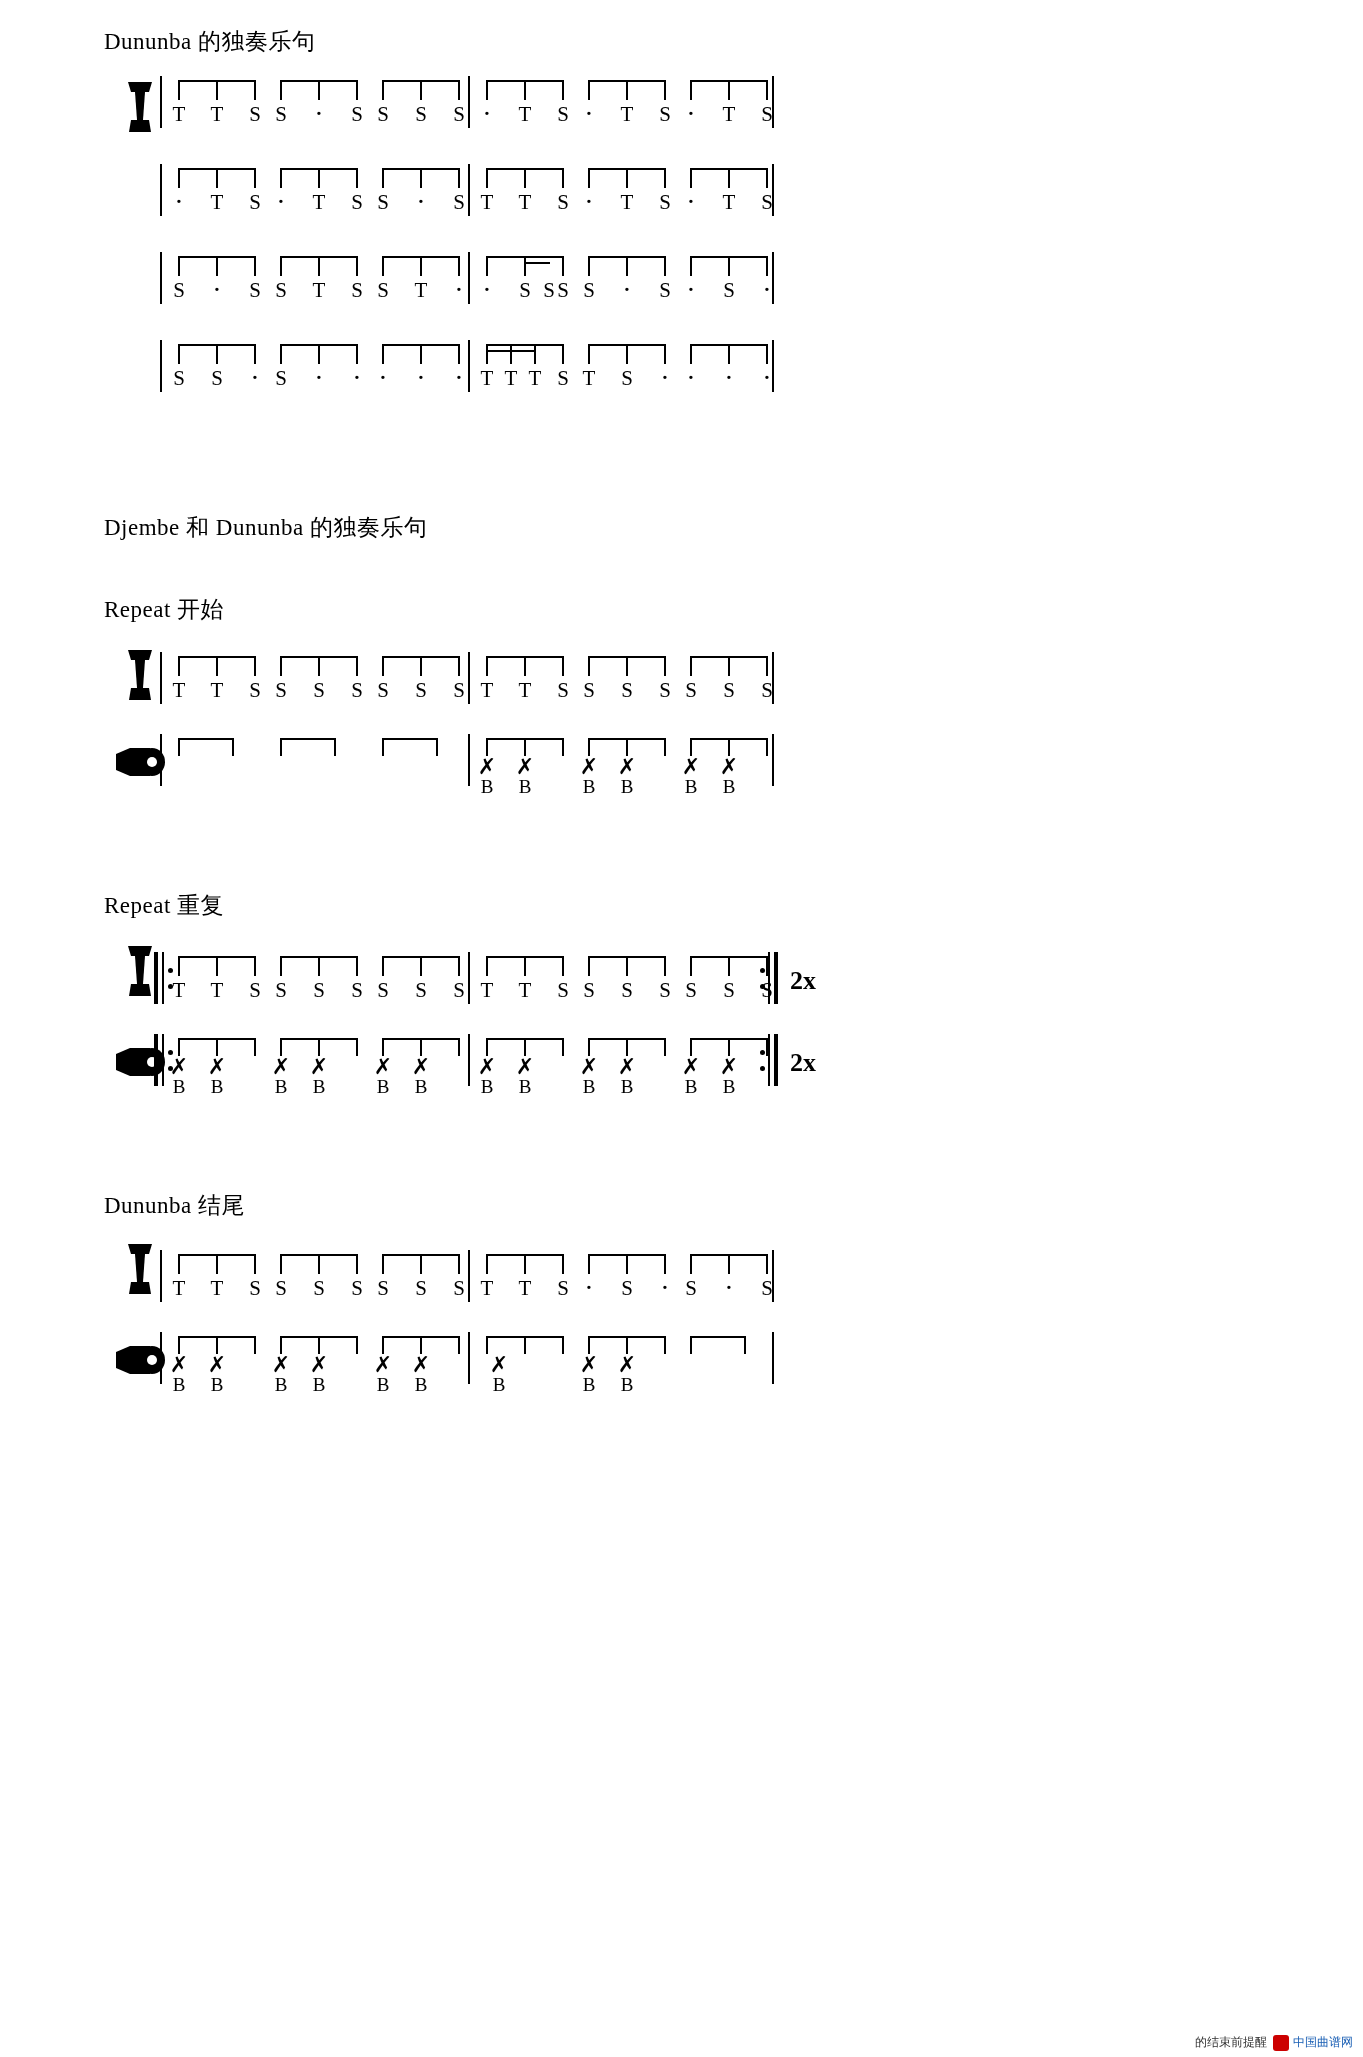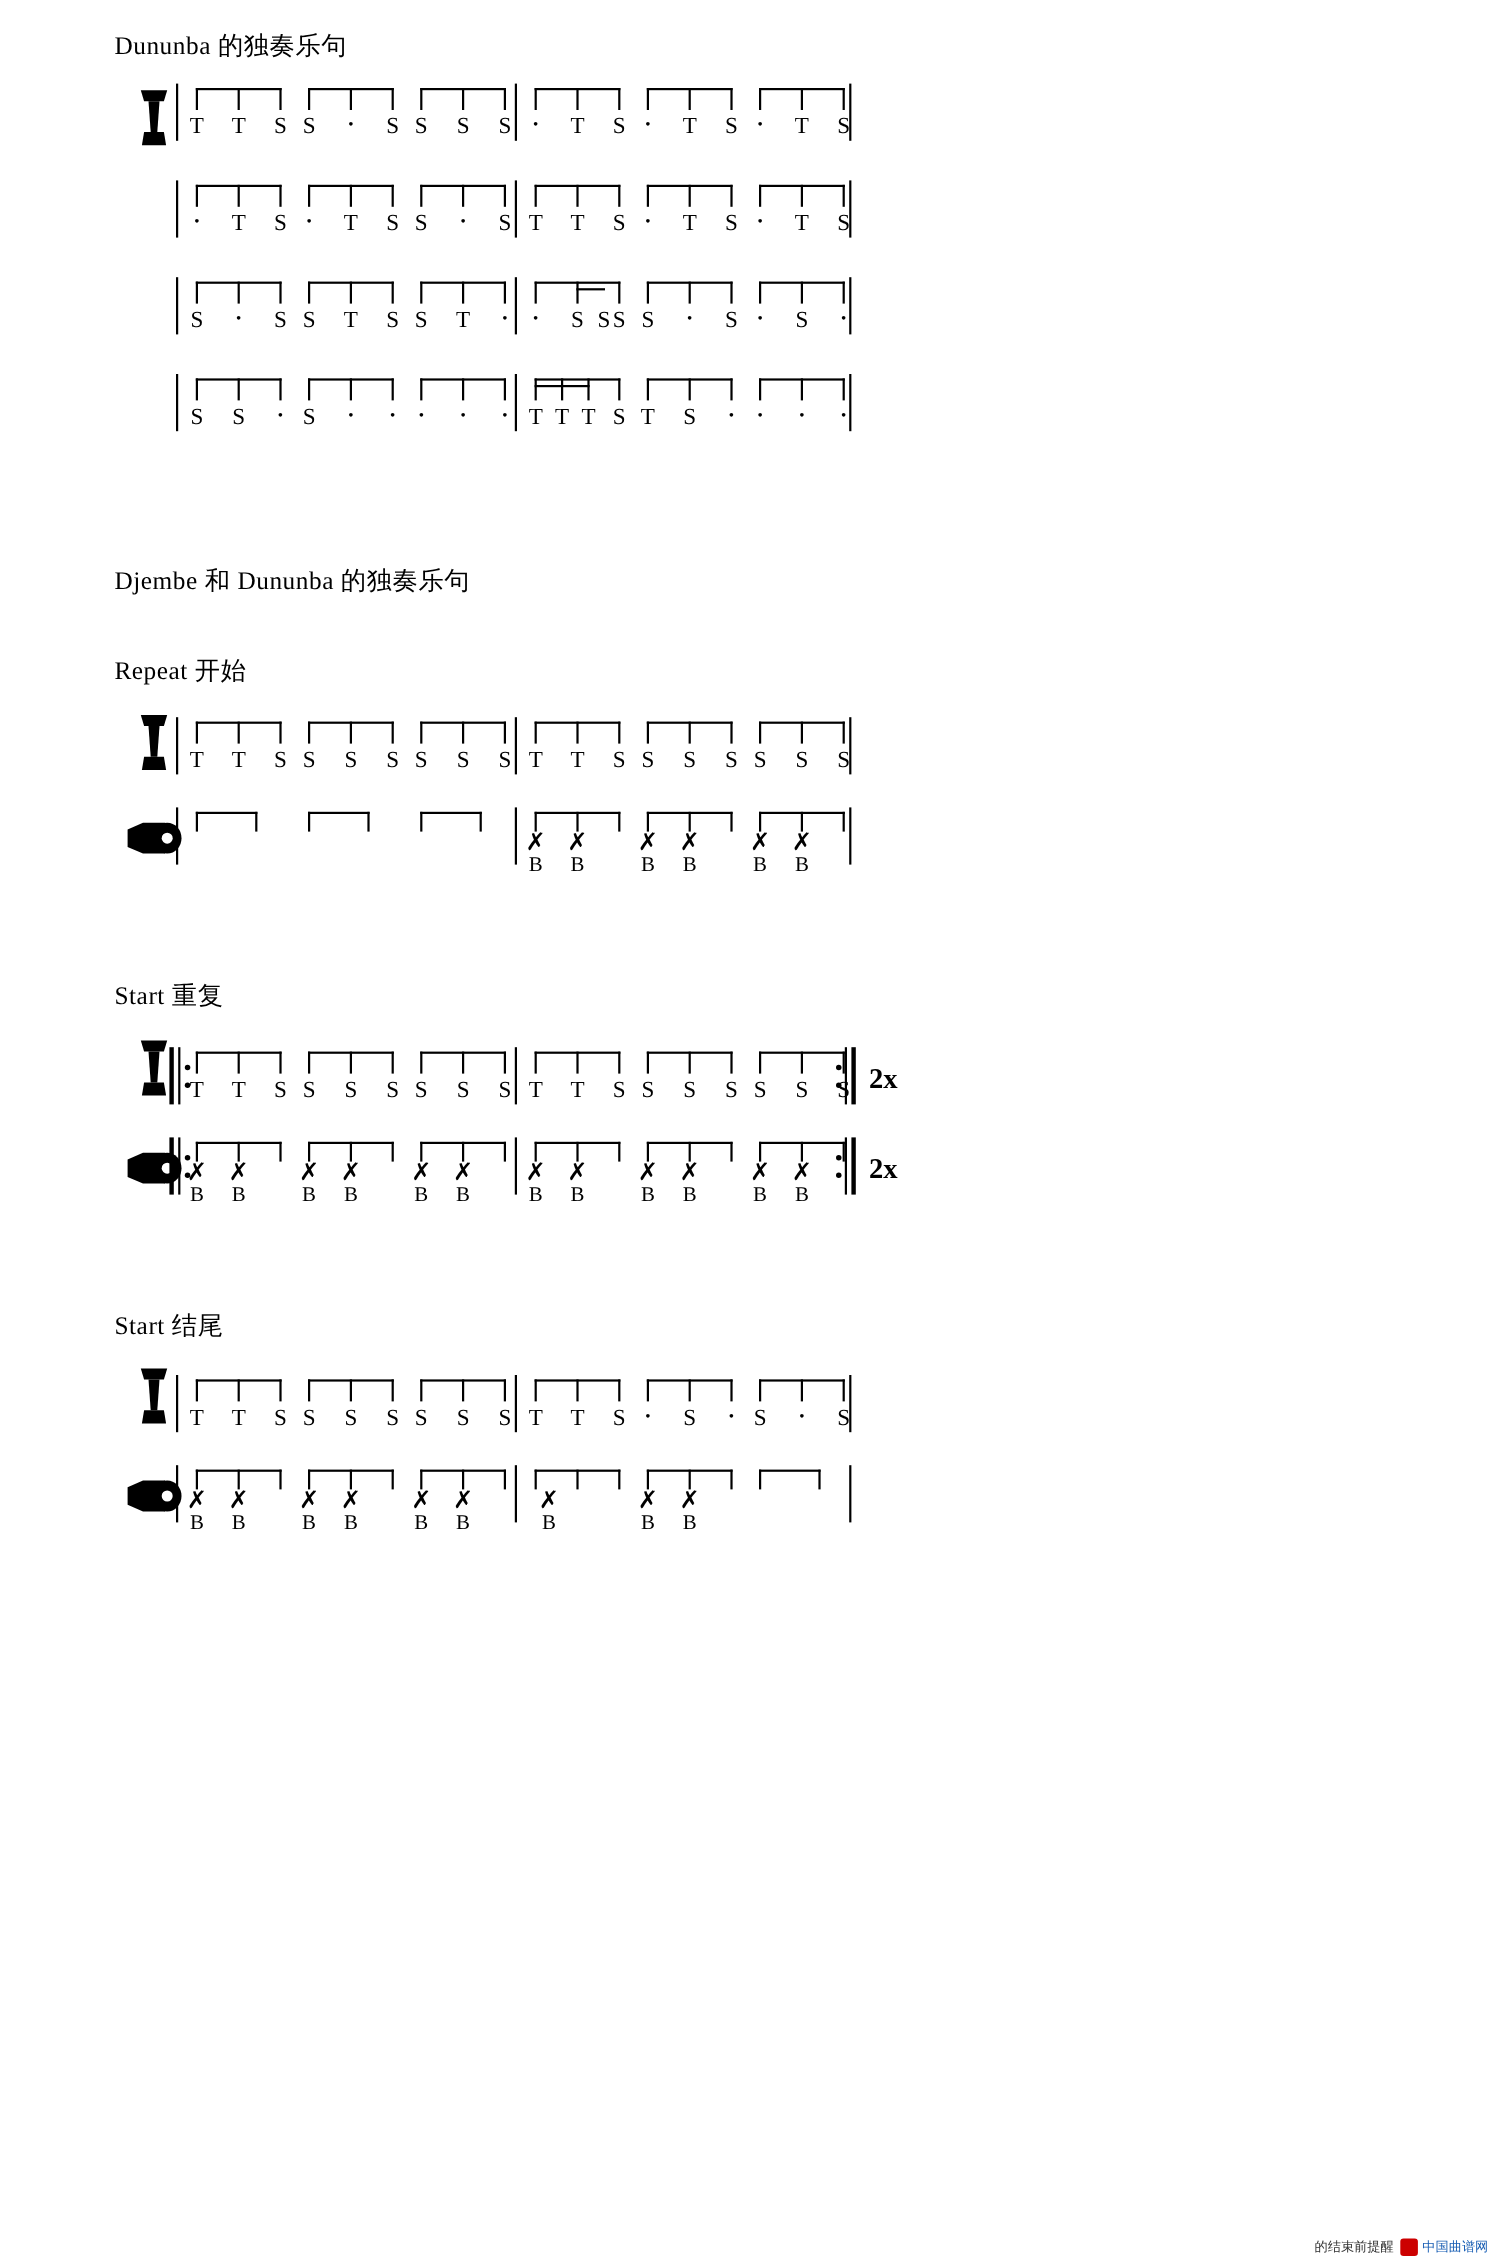--- a/index.html
+++ b/index.html
@@ -427,21 +427,21 @@
 
       <div class="beam" style="left:590px; top:8px; width:78px; height:18px;"></div>
       <div class="stem-mid" style="left:628px; top:8px; height:18px;"></div>
       <div class="xsym" style="left:591px; top:24px;">✗</div>
       <div class="xsym" style="left:629px; top:24px;">✗</div>
       <div class="bsym" style="left:591px; top:46px;">B</div>
       <div class="bsym" style="left:629px; top:46px;">B</div>
     </div>
   </div>
 
-  <div class="heading" style="left:104px; top:890px;">Start  重复</div>
+  <div class="heading" style="left:104px; top:890px;">Repeat  重复</div>
 
   <div class="system" style="left:100px; top:930px;">
 
     <div class="instr-icon" style="left:18px; top:14px;">
       <svg width="44" height="56" viewBox="0 0 44 56">
         <path d="M10 2 H34 L31 12 H13 Z" fill="#000"></path>
         <path d="M17 12 H27 L25 40 H19 Z" fill="#000"></path>
         <path d="M13 40 H31 L33 52 H11 Z" fill="#000"></path>
       </svg>
     </div>
@@ -562,21 +562,21 @@
 
       <div class="beam" style="left:590px; top:8px; width:78px; height:18px;"></div>
       <div class="stem-mid" style="left:628px; top:8px; height:18px;"></div>
       <div class="xsym" style="left:591px; top:24px;">✗</div>
       <div class="xsym" style="left:629px; top:24px;">✗</div>
       <div class="bsym" style="left:591px; top:46px;">B</div>
       <div class="bsym" style="left:629px; top:46px;">B</div>
     </div>
   </div>
 
-  <div class="heading" style="left:104px; top:1190px;">Start  结尾</div>
+  <div class="heading" style="left:104px; top:1190px;">Dununba  结尾</div>
 
   <div class="system" style="left:100px; top:1228px;">
     <div class="instr-icon" style="left:18px; top:14px;">
       <svg width="44" height="56" viewBox="0 0 44 56">
         <path d="M10 2 H34 L31 12 H13 Z" fill="#000"></path>
         <path d="M17 12 H27 L25 40 H19 Z" fill="#000"></path>
         <path d="M13 40 H31 L33 52 H11 Z" fill="#000"></path>
       </svg>
     </div>
 

